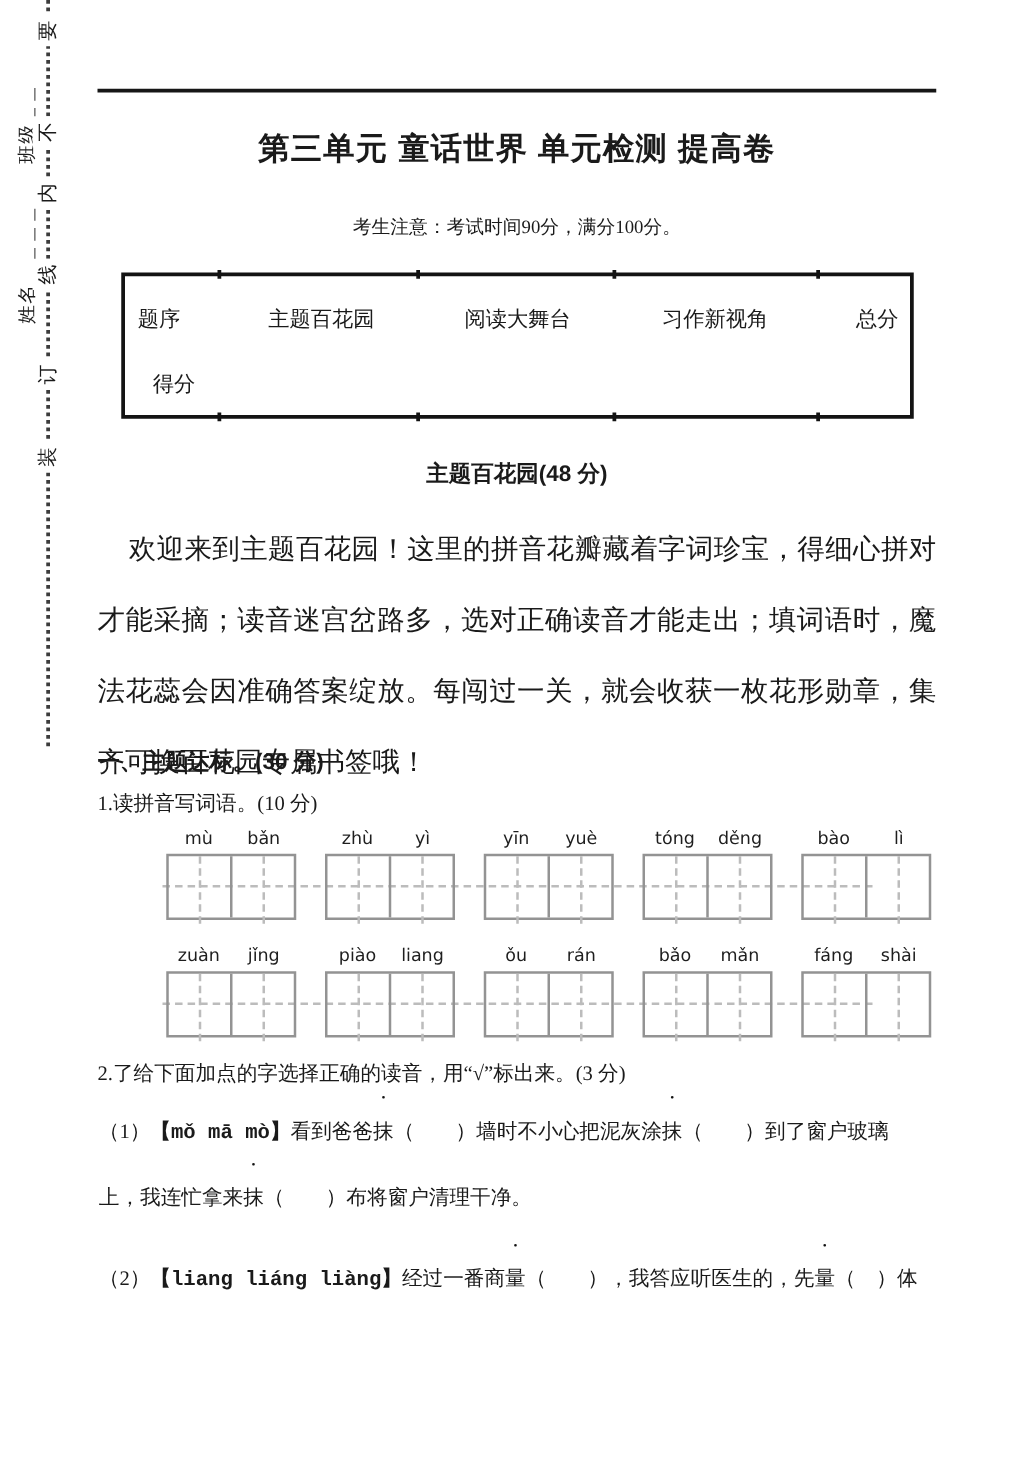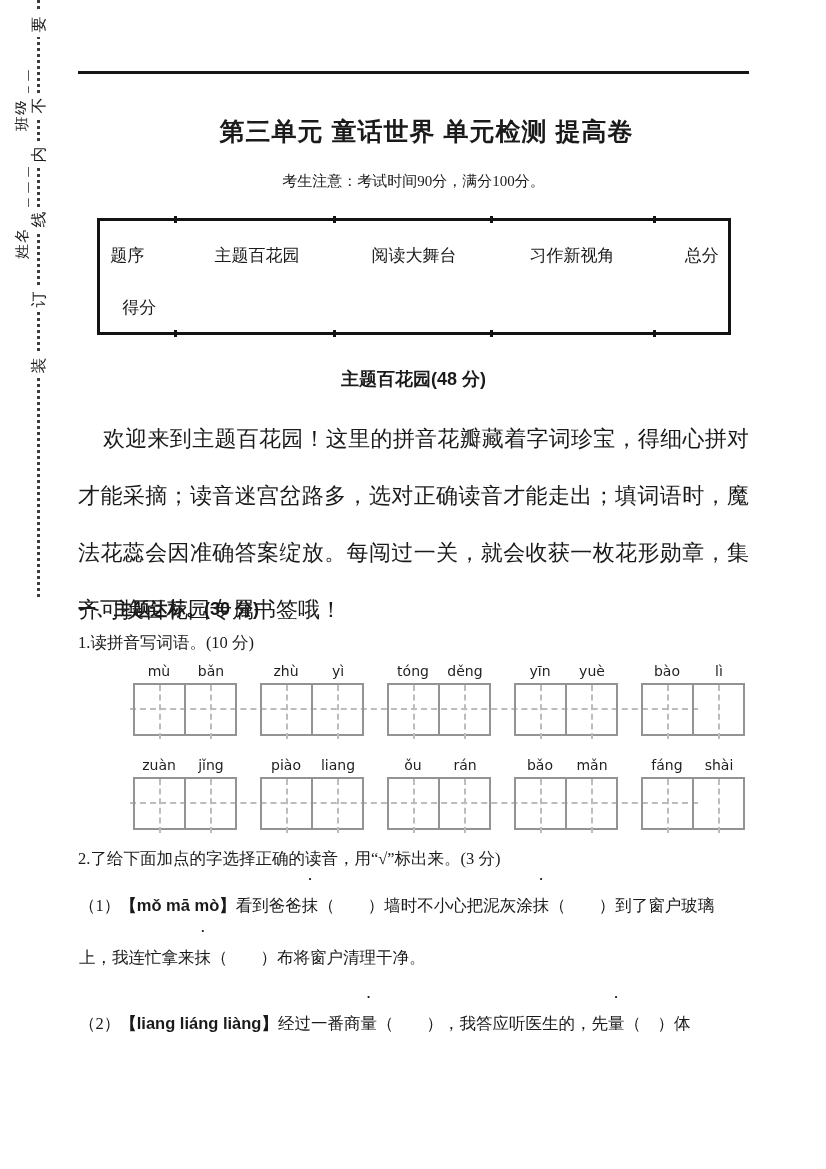--- a/index.html
+++ b/index.html
@@ -14,21 +14,21 @@
     border-left:3px dotted #3c3c3c; }
   .bchar { position:absolute; left:26px; width:25px; height:25px; background:#ffffff;
     transform:rotate(-90deg); font-size:16px; line-height:25px; text-align:center;
     font-family:"Liberation Serif", serif; }
   .margin-label { position:absolute; left:-88px; top:153px; width:220px; height:20px;
     transform:rotate(-90deg); font-size:15px; line-height:20px; white-space:nowrap;
     letter-spacing:1px; text-align:center; }
 
   
   .top-rule { position:absolute; left:78px; top:71px; width:671px; height:3px; background:#161616; }
-  .title { position:absolute; left:78px; top:102px; width:671px; margin:13px; text-align:center;
+  .title { position:absolute; left:78px; top:102px; width:671px; margin:0; text-align:center;
     font-family:"Liberation Sans", sans-serif; font-weight:bold; font-size:25px; letter-spacing:1px; }
   .notice { position:absolute; left:78px; top:172px; width:671px; text-align:center; font-size:15px; }
 
   
   .score-table { position:absolute; left:97px; top:218px; width:634px; height:117px;
     border:3px solid #131313; box-sizing:border-box; background:#fff; }
   .trow { display:flex; height:52px; align-items:center; }
   .trow1 { margin-top:8px;gap:48px; }
   .tcell { text-align:center; font-size:17px; }
   .c1 { width:12.5%; } .c2 { width:25%; } .c3 { width:25%; } .c4 { width:25.5%; } .c5 { width:12%; }
@@ -57,21 +57,21 @@
     position:relative; z-index:1; }
   .pcell { flex:1; position:relative; }
   .pcell + .pcell { border-left:2px solid #939393; }
   .pcell::before { content:""; position:absolute; left:50%; margin-left:-1px; top:0; bottom:-5px;
     border-left:2px dashed #bcbcbc; }
 
   
   .q2-label { position:absolute; left:78px; top:848px; font-size:16.5px; }
   .qline { position:absolute; left:79px; width:690px; font-size:16.5px; line-height:40px;
     white-space:nowrap; }
-  .seg-bold { font-weight:bold; font-family:Liberation Sans, sans-serif;text-align:center; }
+  .seg-bold { font-weight:bold; font-family:Liberation Mono, monospace;text-align:center; }
   .dot-above { position:relative; display:inline-block; }
   .dot-above::after { content:"•"; position:absolute; left:50%; top:-11px;
     transform:translateX(-50%); font-size:9px; line-height:9px; color:#111; }
 </style>
 </head>
 <body>
 
 <div class="page">
 
   <div class="margin-label">姓名＿＿＿＿＿　班级＿＿</div>
@@ -134,32 +134,32 @@
           <span>zhù</span>
           <span>yì</span>
         </div>
         <div class="pbox">
           <div class="pcell"></div>
           <div class="pcell"></div>
         </div>
       </div>
       <div class="pgroup">
         <div class="plabels">
+          <span>yīn</span>
+          <span>yuè</span>
+        </div>
+        <div class="pbox">
+          <div class="pcell"></div>
+          <div class="pcell"></div>
+        </div>
+      </div>
+      <div class="pgroup">
+        <div class="plabels">
           <span>tóng</span>
           <span>děng</span>
-        </div>
-        <div class="pbox">
-          <div class="pcell"></div>
-          <div class="pcell"></div>
-        </div>
-      </div>
-      <div class="pgroup">
-        <div class="plabels">
-          <span>yīn</span>
-          <span>yuè</span>
         </div>
         <div class="pbox">
           <div class="pcell"></div>
           <div class="pcell"></div>
         </div>
       </div>
       <div class="pgroup">
         <div class="plabels">
           <span>bào</span>
           <span>lì</span>

